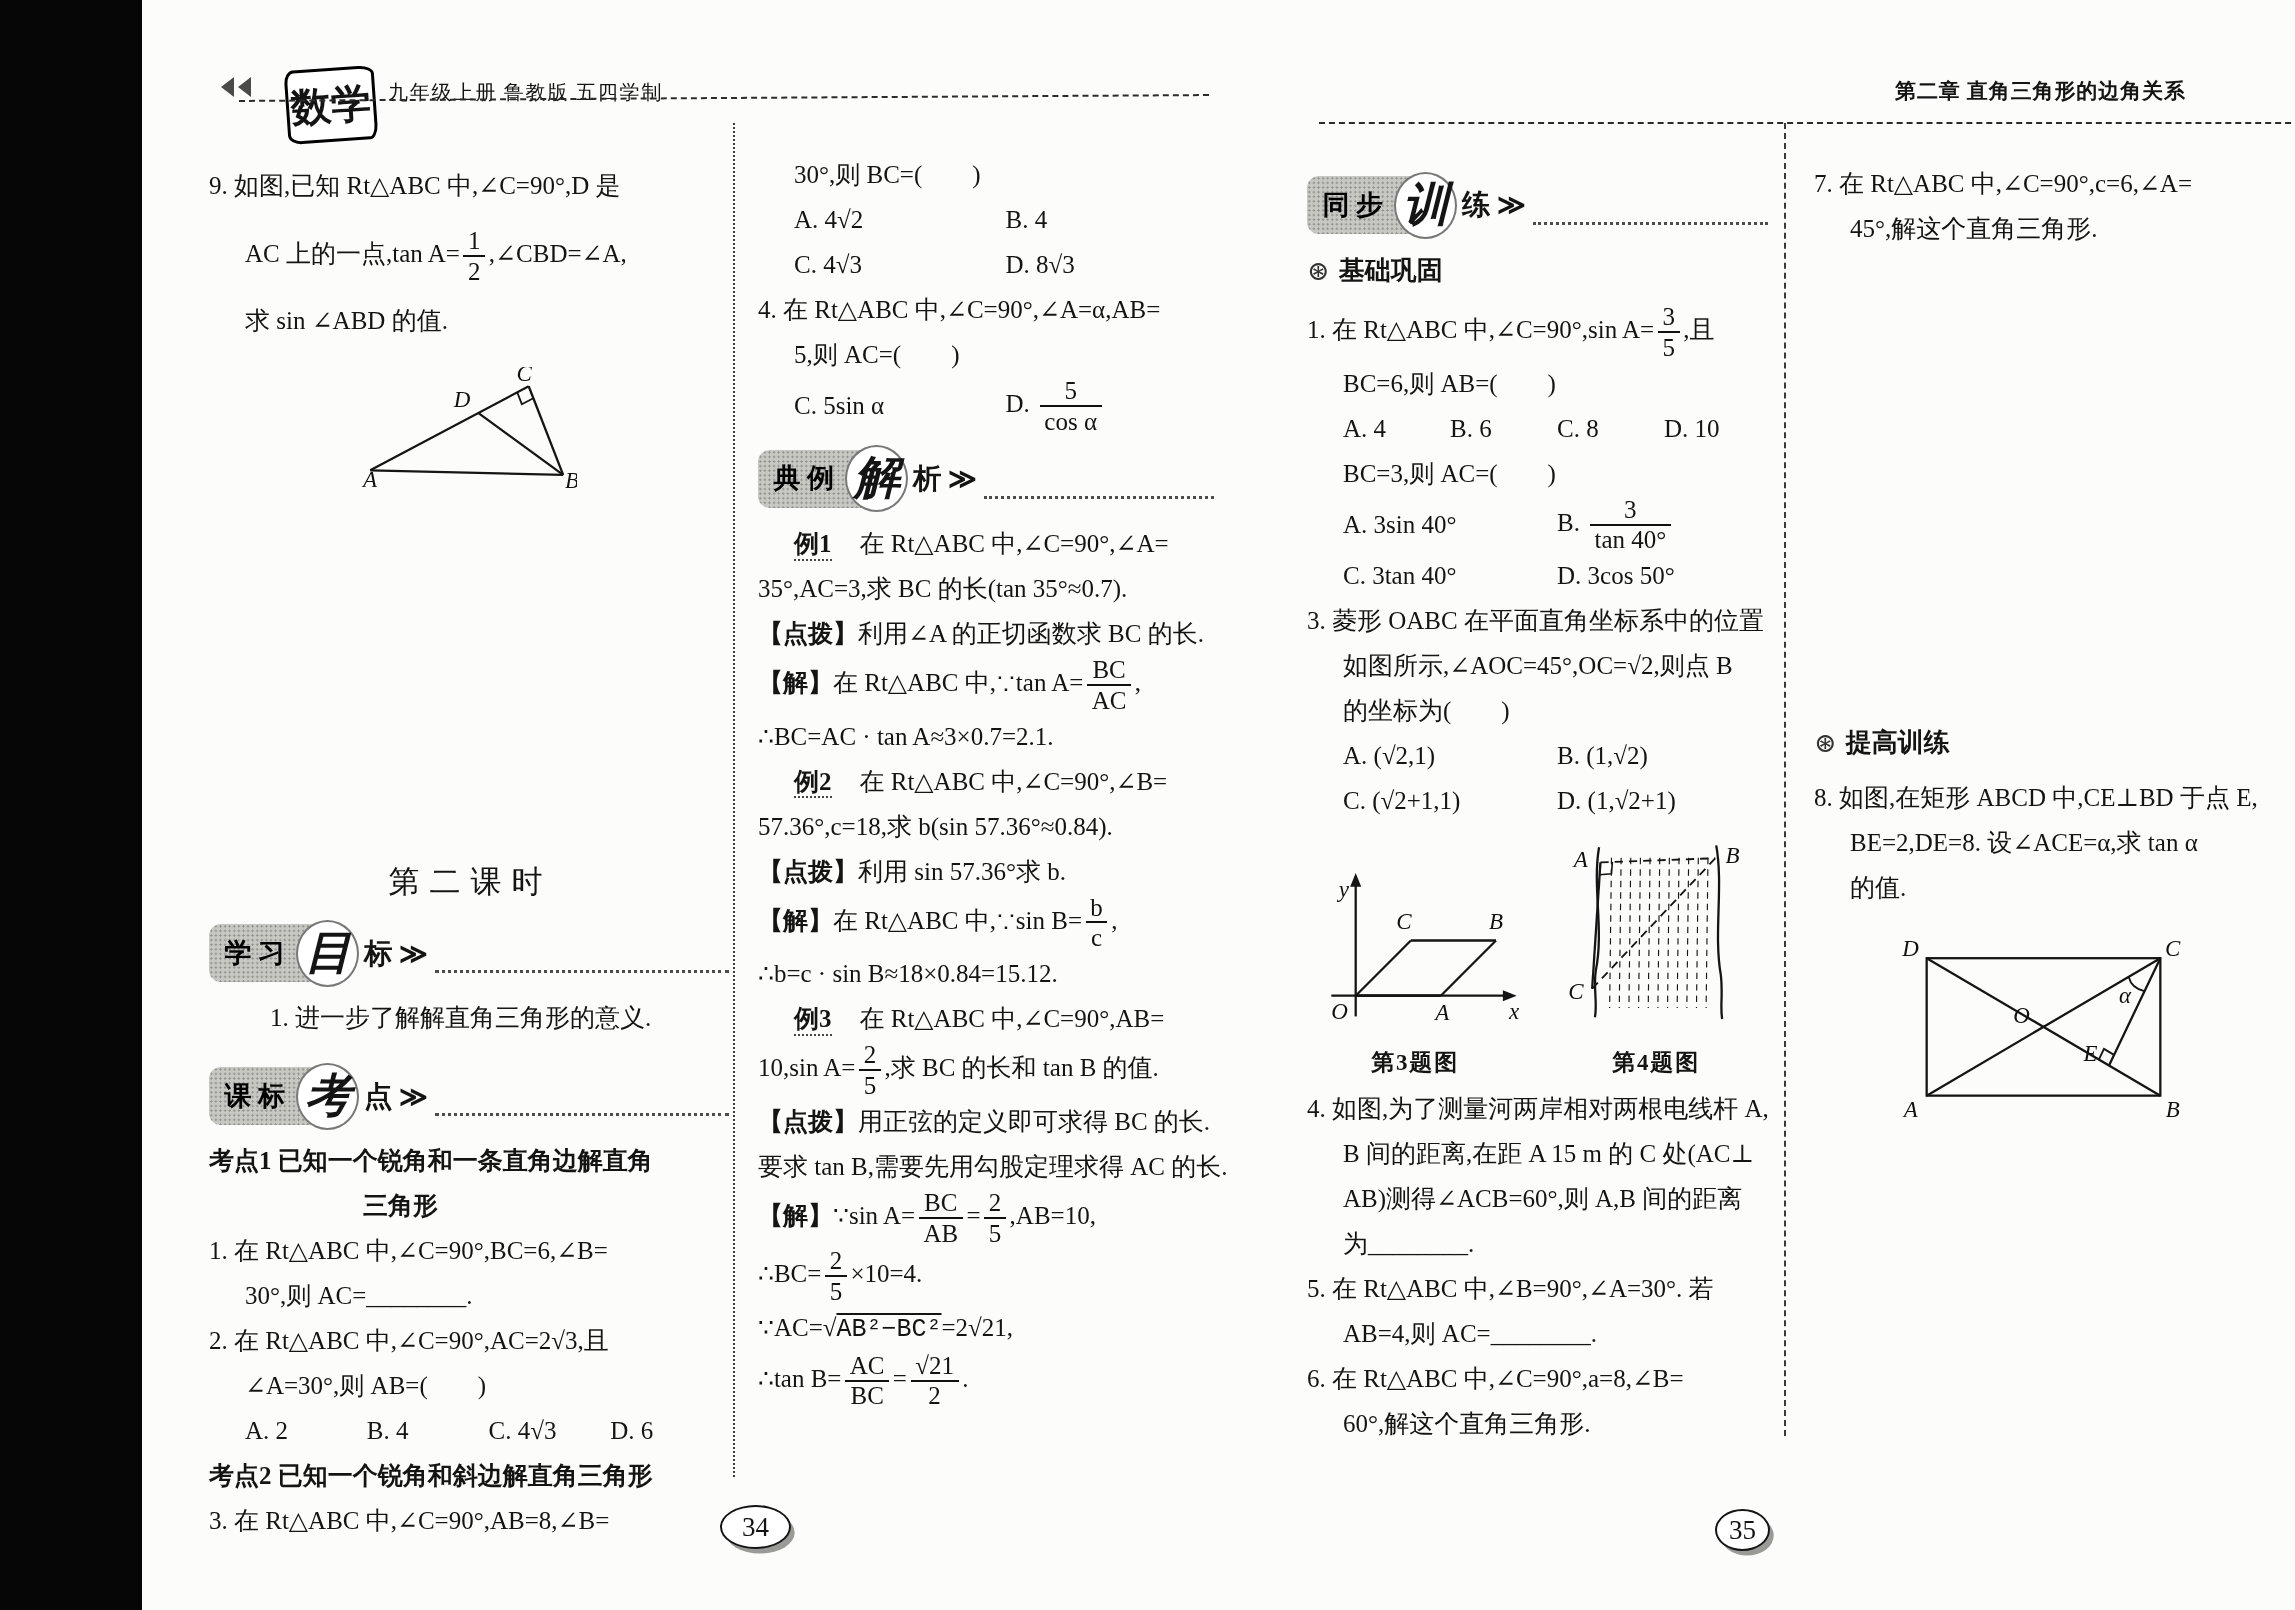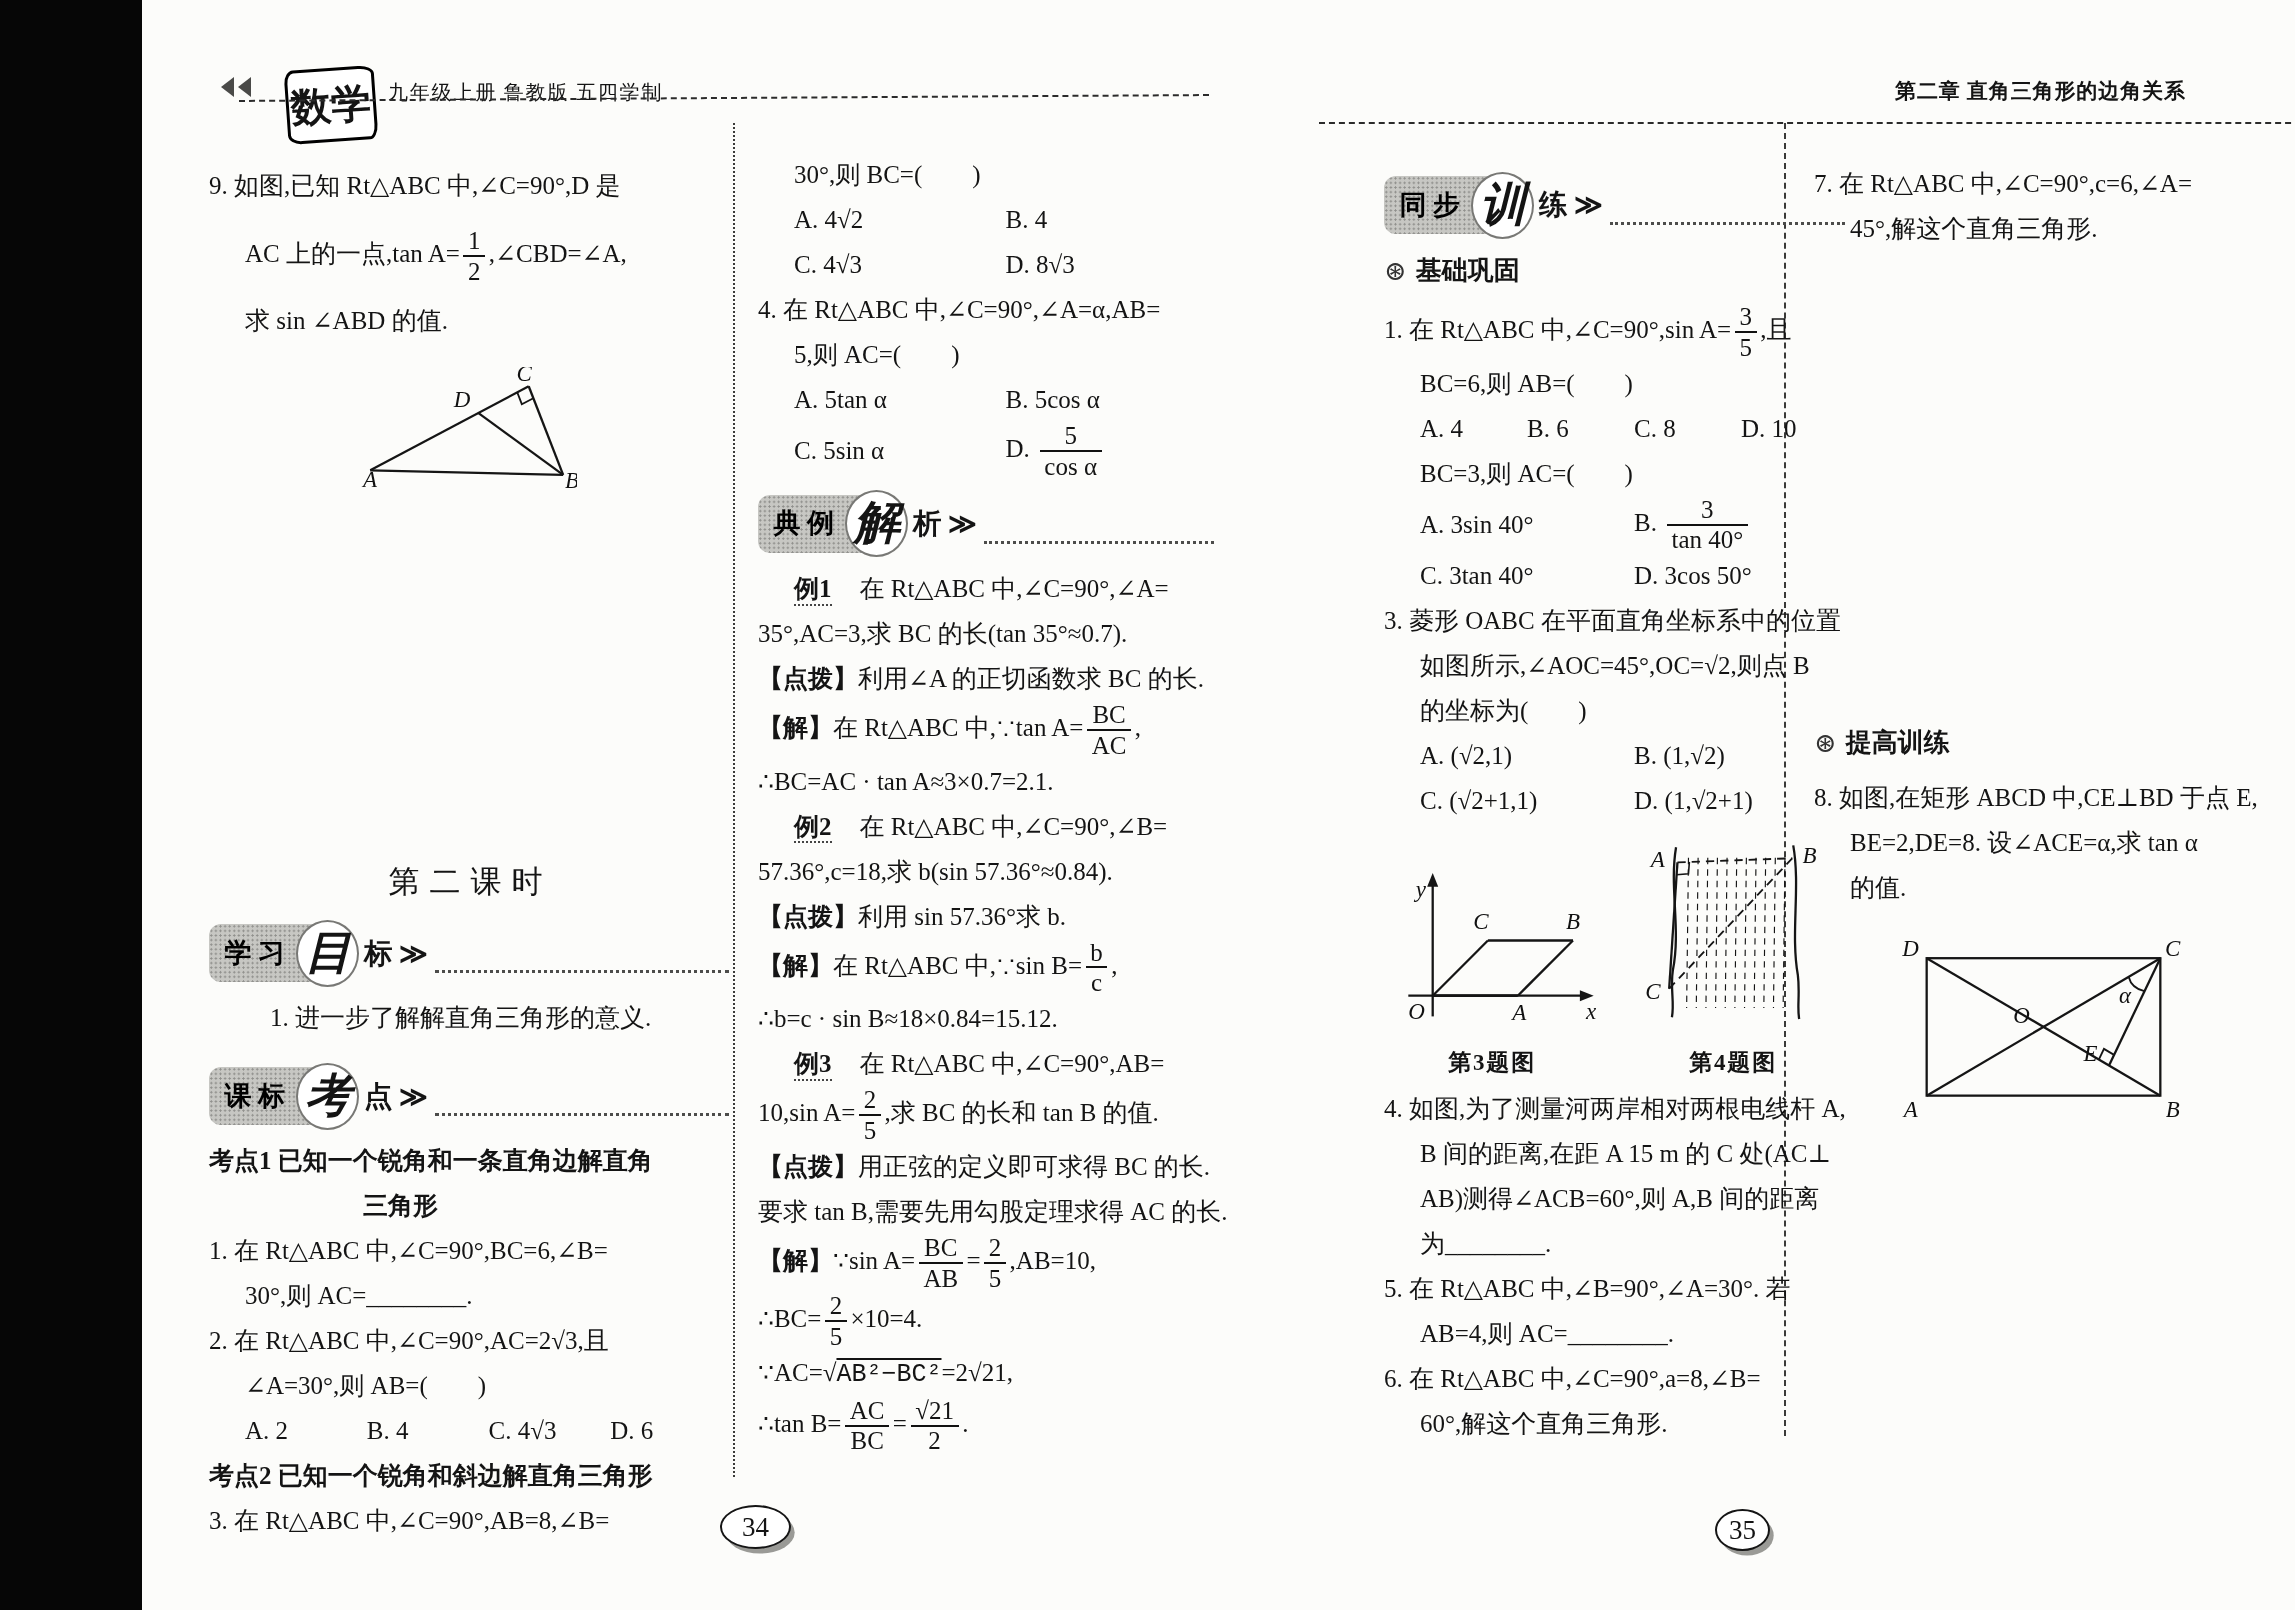--- a/index.html
+++ b/index.html
@@ -19,21 +19,21 @@
   .ruleL{left:239px;top:97px;width:970px;transform:rotate(-0.35deg);}
   .ruleR{left:1319px;top:122px;width:992px;}
   .vd{position:absolute;width:0;}
   .vdL{left:733px;top:123px;height:1354px;border-left:2.8px dotted #3a3a38;}
   .vdR{left:1784px;top:123px;height:1313px;border-left:2.8px dashed #3a3a38;}
 
   
   .col{position:absolute;font-size:25px;line-height:1.8;}
   #col1{left:209px;top:152px;width:523px;}
   #col2{left:758px;top:152px;width:459px;}
-  #col3{left:1384px;top:161px;width:464px;}
+  #col3{left:1307px;top:161px;width:464px;}
   #col4{left:1814px;top:161px;width:523px;}
   .ln{white-space:nowrap;}
   .ind{padding-left:36px;}
   .ind2{padding-left:61px;}
   .kd{font-weight:bold;}
   .kd-ind{padding-left:154px;}
   .orow{display:flex;padding-left:36px;white-space:nowrap;align-items:center;}
   .orow.c4 > span{flex:0 0 25%;}
   .orow.c2 > span{flex:0 0 50%;}
   .q9{line-height:2.7;}
@@ -164,24 +164,20 @@
     <div class="orow c2">
       <span>A. 4√2</span>
       <span>B. 4</span>
     </div>
     <div class="orow c2">
       <span>C. 4√3</span>
       <span>D. 8√3</span>
     </div>
     <div class="ln">4. 在 Rt△ABC 中,∠C=90°,∠A=α,AB=</div>
     <div class="ln ind">5,则 AC=(　　)</div>
-    <div class="orow c2">
-      <span>A. 5tan α</span>
-      <span>B. 5cos α</span>
-    </div>
     <div class="orow c2">
       <span>C. 5sin α</span>
       <span><span>D.</span> <span class="frac">
             <span class="fn">5</span>
             <span class="fd">cos α</span>
           </span></span>
     </div>
 
     <div class="badge">
       <span class="pill">典例</span>

